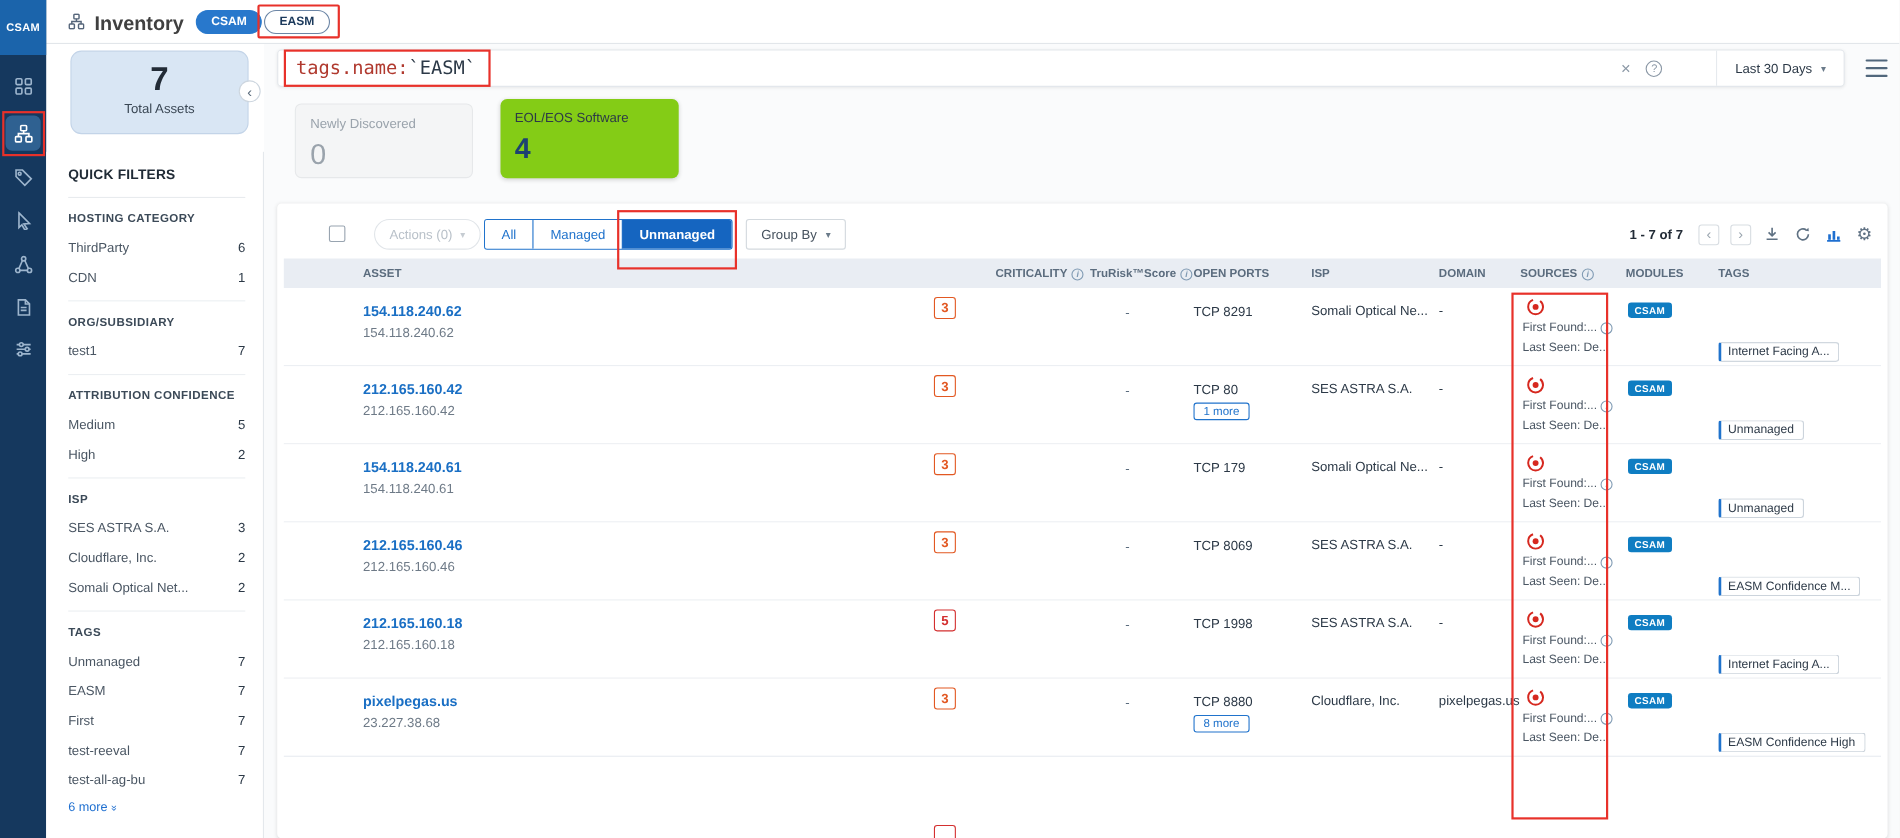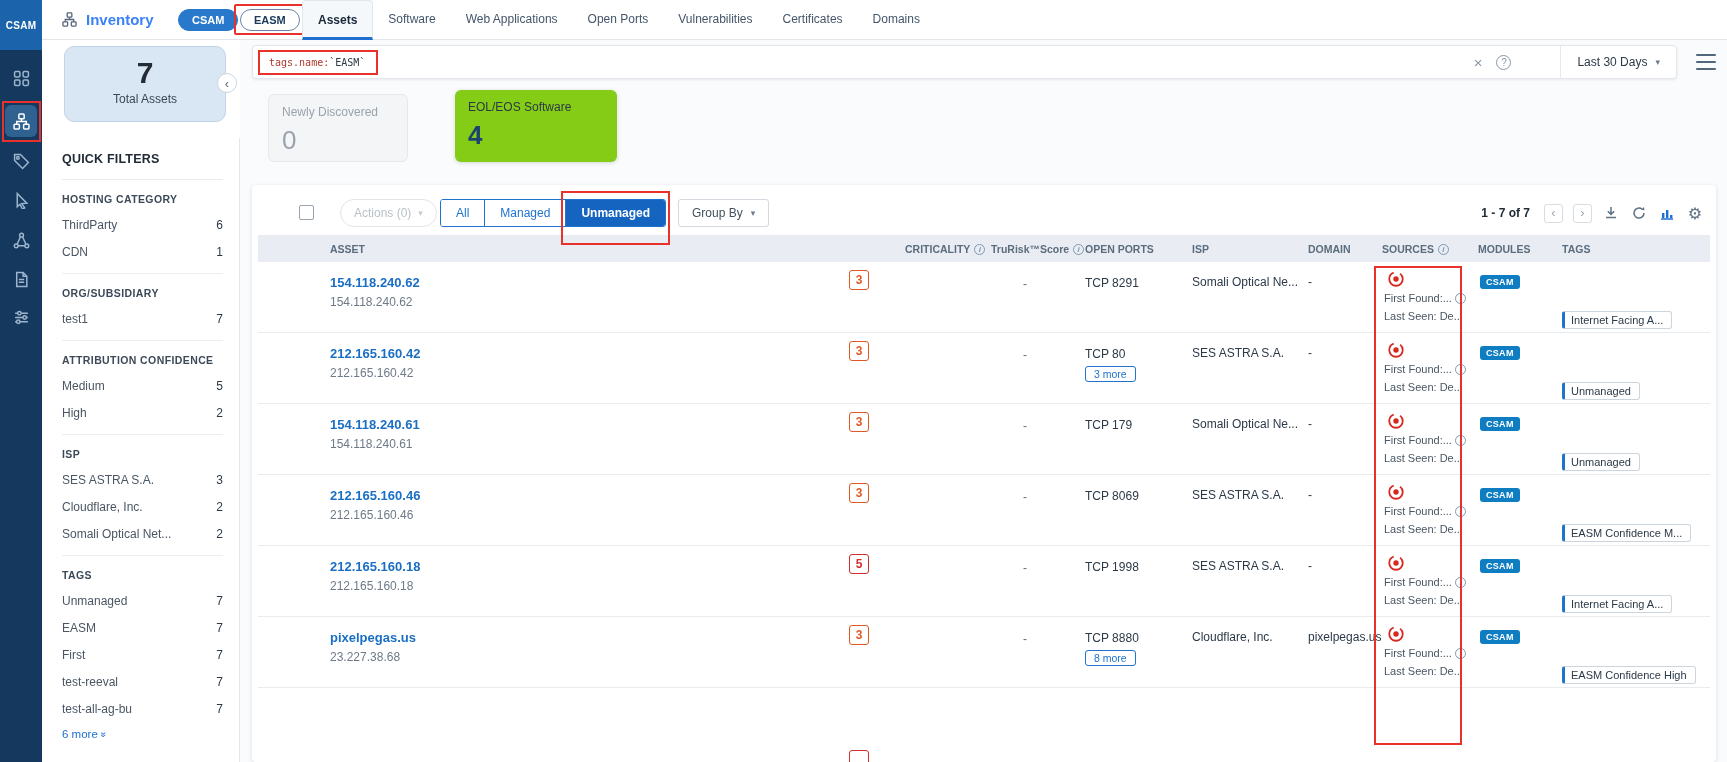--- a/index.html
+++ b/index.html
@@ -16,21 +16,21 @@
   .rail-icon.active { background:#2f6191; color:#ffffff; }
   .i1{top:62px} .i2{top:105px} .i3{top:145px} .i4{top:184px} .i5{top:224px} .i6{top:263px} .i7{top:301px}
   .rail-icon.annotated::after { content:""; position:absolute; left:-3px; top:-4px; right:-4px; bottom:-5px;
                border:2px solid #e8312a; }
 
   
   .topbar { position:absolute; left:42px; top:0; width:1685px; height:40px; background:#fff;
             border-bottom:1px solid #e2e6ea; z-index:4; }
   .inv-ic { position:absolute; left:20px; top:12px; width:15px; height:15px; color:#55657a; }
   .inv-ic svg { width:15px; height:15px; stroke:currentColor; fill:none; stroke-width:1.4; }
-  .app-title { position:absolute; left:44px; top:11px; font-size:15px; font-weight:700; color:#3b82f6; }
+  .app-title { position:absolute; left:44px; top:11px; font-size:18px; font-weight:700; color:#404040; }
   .pill { position:absolute; top:9px; height:22px; border-radius:12px; font-size:11px; font-weight:bold;
           padding:0 13px; line-height:20px; cursor:pointer; }
   .pill-csam { left:136px; background:#2878cc; border:1px solid #2878cc; color:#fff; }
   .pill-easm { left:198px; background:#fff; border:1px solid #6c86a6; color:#1c3a5c; }
   .pill-easm.annotated::after { content:""; position:absolute; left:-7px; top:-6px; right:-10px; bottom:-5px;
           border:2px solid #e8312a; border-radius:2px; }
   .tabs { position:absolute; left:260px; top:0; height:40px; display:flex; }
   .tab { padding:0 15px; line-height:39px; font-size:12px; color:#44556a; cursor:pointer; }
   .tab.active { font-weight:bold; color:#16283a; background:#f5f8fb; border:1px solid #e2e6ea;
                 border-bottom:3px solid #1e6fd0; border-radius:4px 4px 0 0; }
@@ -54,39 +54,39 @@
   .qf-sec-title { font-size:10.5px; font-weight:bold; color:#3c4a58; letter-spacing:.4px; margin-bottom:2px; }
   .qf-item { display:flex; justify-content:space-between; font-size:12px; color:#4a5663; margin-top:13px; cursor:pointer; }
   .qf-count { color:#2c3947; }
   .qf-more { font-size:11.5px; color:#1e6fd0; margin-top:12px; cursor:pointer; }
   .qf-more-glyph { display:inline-block; transform:rotate(90deg); font-size:10px; }
 
   
   .searchbar { position:absolute; left:252px; top:45px; width:1425px; height:34px; background:#fff;
                border:1px solid #e3e7ec; border-radius:4px; box-shadow:0 1px 3px rgba(0,0,0,.08);
                display:flex; align-items:center; z-index:6; }
-  .query-wrap { position:relative; margin-left:16px; font-family:"DejaVu Sans Mono",monospace; font-size:10px; white-space:nowrap; }
+  .query-wrap { position:relative; margin-left:16px; font-family:"DejaVu Sans Mono",monospace; font-size:17px; white-space:nowrap; }
   .q-field { color:#b0392e; }
   .q-value { color:#2c3947; }
   .query-wrap.annotated::after { content:""; position:absolute; left:-11px; top:-7px; right:-13px; bottom:-7px;
                border:2px solid #e8312a; }
   .sb-right { margin-left:auto; display:flex; align-items:center; height:100%; }
   .sb-clear { color:#8a97a5; font-size:15px; cursor:pointer; padding:0 6px; }
   .sb-help { width:15px; height:15px; border:1.2px solid #8a97a5; border-radius:50%; color:#8a97a5;
              font-size:10px; display:flex; align-items:center; justify-content:center; margin:0 14px 0 8px; cursor:pointer; }
   .sb-range { display:flex; align-items:center; gap:8px; padding:0 16px; height:100%;
               border-left:1px solid #e6eaee; font-size:12px; color:#2c3947; cursor:pointer;margin-left:35px; }
   .chev { font-size:9px; color:#6b7b8a; }
   .hamburger { position:absolute; left:1696px; top:54px; width:20px; height:16px; cursor:pointer;
                display:flex; flex-direction:column; justify-content:space-between; z-index:6; }
   .hamburger i { display:block; height:2px; background:#51677c; border-radius:1px; }
 
   
   .card { position:absolute; border-radius:6px; padding:10px 13px; z-index:6; cursor:pointer; }
-  .card-newly { left:268px; top:94px; width:140px; height:68px; background:#f4f5f6; border:1px solid #e6e8ea; }
+  .card-newly { left:268px; top:94px; width:162px; height:68px; background:#f4f5f6; border:1px solid #e6e8ea; }
   .card-newly .card-title { font-size:12px; color:#9aa3ac; }
   .card-newly .card-value { font-size:26px; color:#9aa3ac; margin-top:6px; }
   .card-eol { left:455px; top:90px; width:162px; height:72px; background:#84cc16; box-shadow:0 1px 4px rgba(0,0,0,.16); }
   .card-eol .card-title { font-size:12px; color:#2c3947; }
   .card-eol .card-value { font-size:26px; font-weight:bold; color:#1d4272; margin-top:6px; }
 
   
   .table-panel { position:absolute; left:252px; top:185px; width:1464px; height:577px; background:#fff;
                  border-radius:4px; box-shadow:0 1px 4px rgba(0,0,0,.12); z-index:5; }
   .toolbar { position:absolute; left:258px; top:196px; width:1452px; height:34px; z-index:8; }
@@ -224,29 +224,20 @@
       <svg viewBox="0 0 16 16">
           <rect x="5.5" y="1" width="5" height="4.5" rx=".8"></rect>
           <rect x="1" y="10.5" width="5" height="4.5" rx=".8"></rect>
           <rect x="10" y="10.5" width="5" height="4.5" rx=".8"></rect>
           <path d="M8 5.5V8M3.5 10.5V8h9v2.5"></path>
         </svg>
     </span>
     <span class="app-title">Inventory</span>
     <button class="pill pill-csam">CSAM</button>
     <button class="pill pill-easm annotated">EASM</button>
-    <nav class="tabs">
-        <div class="tab active">Assets</div>
-        <div class="tab">Software</div>
-        <div class="tab">Web Applications</div>
-        <div class="tab">Open Ports</div>
-        <div class="tab">Vulnerabilities</div>
-        <div class="tab">Certificates</div>
-        <div class="tab">Domains</div>
-      </nav>
   </header>
 
   <div class="main-bg"></div>
 
   <div class="total-card">
     <div class="total-value">7</div>
     <div class="total-label">Total Assets</div>
   </div>
   <button class="collapse-btn">‹</button>
 
@@ -444,21 +435,21 @@
           <div class="src-line">First Found:...<span class="info-i">i</span></div>
           <div class="src-line">Last Seen: De...</div>
         </div>
         <div class="cell c7"><span class="module-badge">CSAM</span></div>
         <div class="cell c8"><span class="tag-chip">Internet Facing A...</span><span class="more-chip">7 more</span></div>
       </div>
       <div class="trow">
         <div class="cell c0"><a class="asset-link">212.165.160.42</a><div class="asset-sub">212.165.160.42</div></div>
         <div class="cell c1"><span class="crit-box medium">3</span></div>
         <div class="cell c2"><span>-</span></div>
-        <div class="cell c3"><div>TCP 80</div><span class="more-chip">3 more</span></div>
+        <div class="cell c3"><div>TCP 80</div><span class="more-chip">1 more</span></div>
         <div class="cell c4"><span>SES ASTRA S.A.</span></div>
         <div class="cell c5"><span>-</span></div>
         <div class="cell c6">
           <svg class="shodan-icon" viewBox="0 0 16 16">
             <circle cx="8" cy="8" r="6" fill="none" stroke="#d6281f" stroke-width="1.6" stroke-dasharray="26 6"></circle>
             <circle cx="8" cy="8" r="2.4" fill="#d6281f"></circle>
           </svg>
           <div class="src-line">First Found:...<span class="info-i">i</span></div>
           <div class="src-line">Last Seen: De...</div>
         </div>

